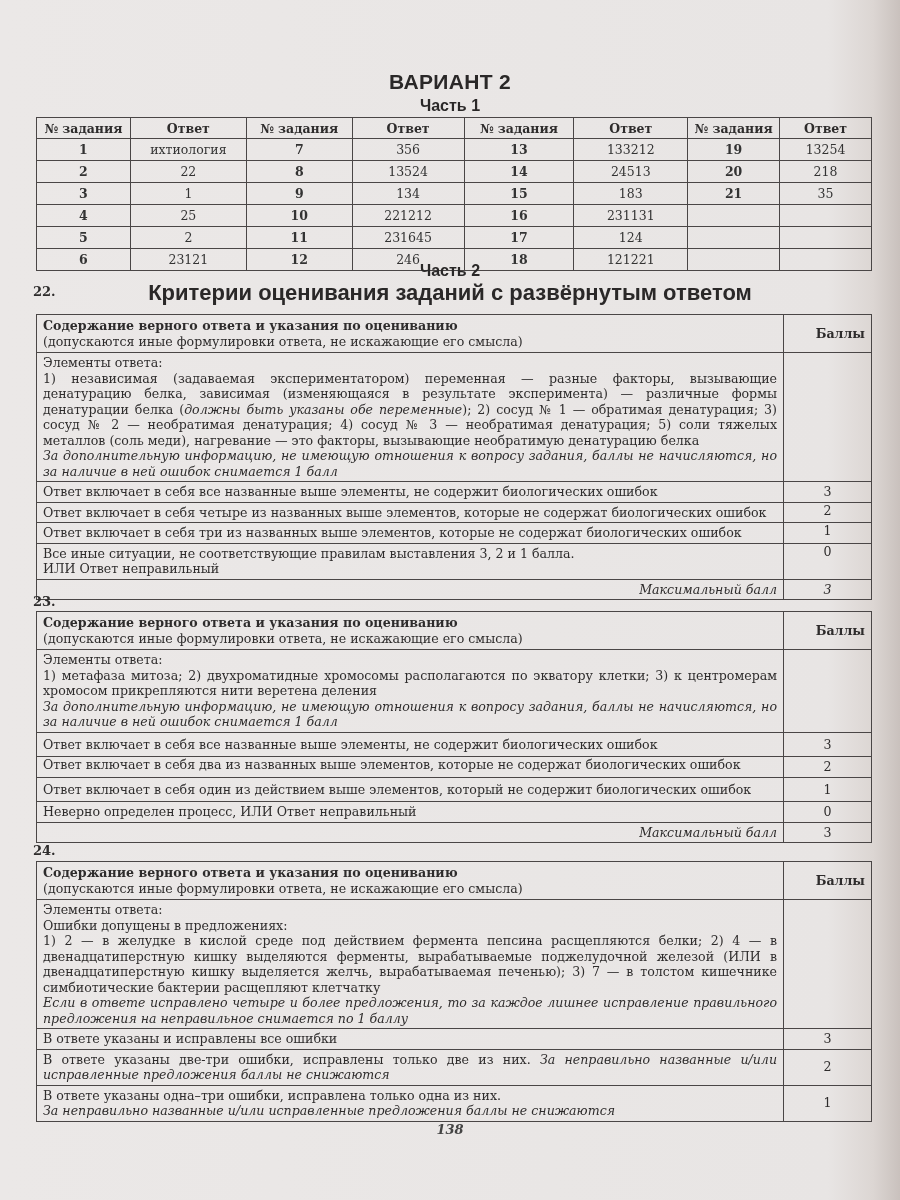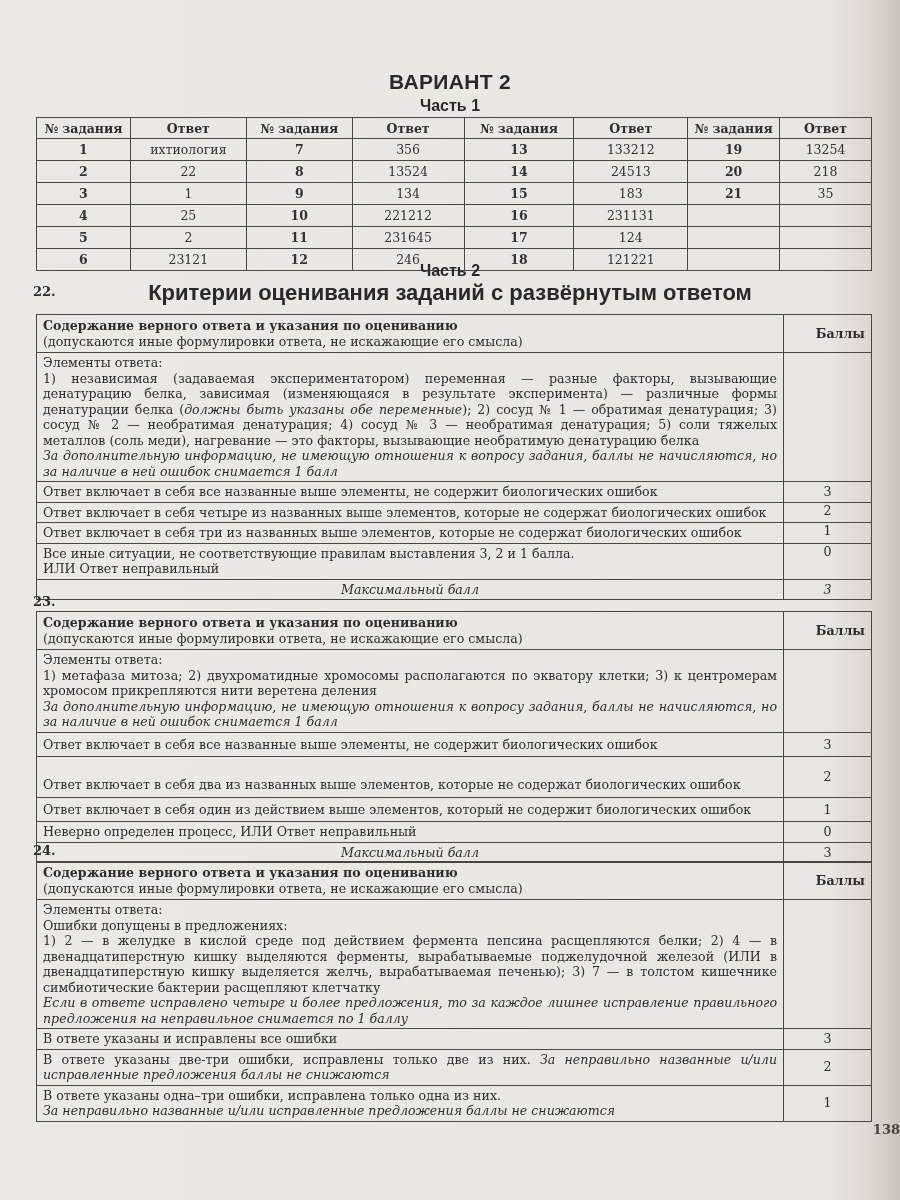--- a/index.html
+++ b/index.html
@@ -42,24 +42,24 @@
       font-size: 12.6px; line-height: 15.5px;
     }
     .crit td { border: 1px solid #4a4646; vertical-align: top; padding: 2px 6px 2px 6px; }
     .crit td.pts { width: 75px; text-align: center; vertical-align: middle; padding: 0; }
     .crit th { border: 1px solid #4a4646; font-weight: bold; padding: 3px 6px; }
     .crit th.head { text-align: left; }
     .crit th.head .sub { font-weight: normal; display: block; }
     .crit th.pts-h { width: 75px; text-align: right; }
     .crit td.justify { text-align: justify; text-align-last: left; }
     .crit .it { font-style: italic; }
-    .crit td.max { text-align: center; font-style: italic; }
+    .crit td.max { text-align: right; font-style: italic; }
     .pagenum {
-      position: absolute; left: 0; width: 900px; top: 1122px; text-align: right;
-      font-weight: bold; font-size: 13px; color: #444;
+      position: absolute; left: 0; width: 900px; top: 1122px; text-align: center;
+      font-weight: bold; font-size: 13px; color: #444; font-style: italic;
     }
     .p { margin: 0; }
   </style>
 </head>
 <body>
 
 <div class="page">
 
   <div class="title-main">ВАРИАНТ 2</div>
   <div class="title-sub" style="top:97px">Часть 1</div>
@@ -214,21 +214,21 @@
         <p class="p">1) метафаза митоза; 2) двухроматидные хромосомы располагаются по экватору клетки; 3) к центромерам хромосом прикрепляются нити веретена деления</p>
         <p class="p it">За дополнительную информацию, не имеющую отношения к вопросу задания, баллы не начисляются, но за наличие в ней ошибок снимается 1 балл</p>
       </td>
       <td class="pts"></td>
     </tr>
     <tr>
       <td class="justify" style="padding-top:4px;padding-bottom:4px">Ответ включает в себя все названные выше элементы, не содержит биологических ошибок</td>
       <td class="pts">3</td>
     </tr>
     <tr>
-      <td class="justify" style="padding-top:20px;padding-bottom:4px">Ответ включает в себя два из названных выше элементов, которые не содержат биологических ошибок</td>
+      <td class="justify" style="padding-top:0;padding-bottom:4px">Ответ включает в себя два из названных выше элементов, которые не содержат биологических ошибок</td>
       <td class="pts">2</td>
     </tr>
     <tr>
       <td class="justify" style="padding-top:4px;padding-bottom:4px">Ответ включает в себя один из действием выше элементов, который не содержит биологических ошибок</td>
       <td class="pts">1</td>
     </tr>
     <tr>
       <td>Неверно определен процесс, ИЛИ Ответ неправильный</td>
       <td class="pts">0</td>
     </tr>

